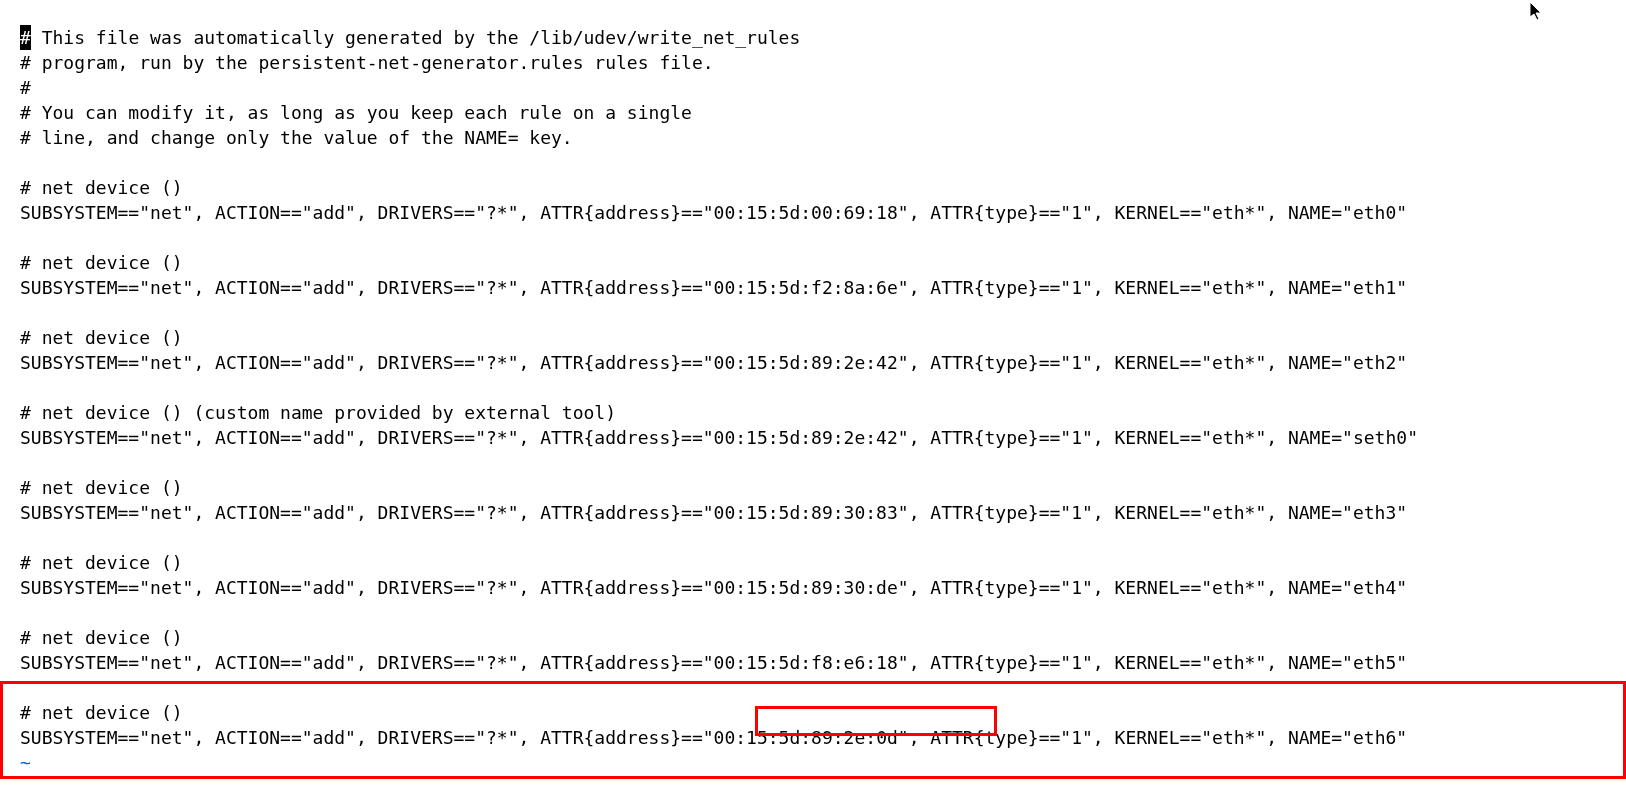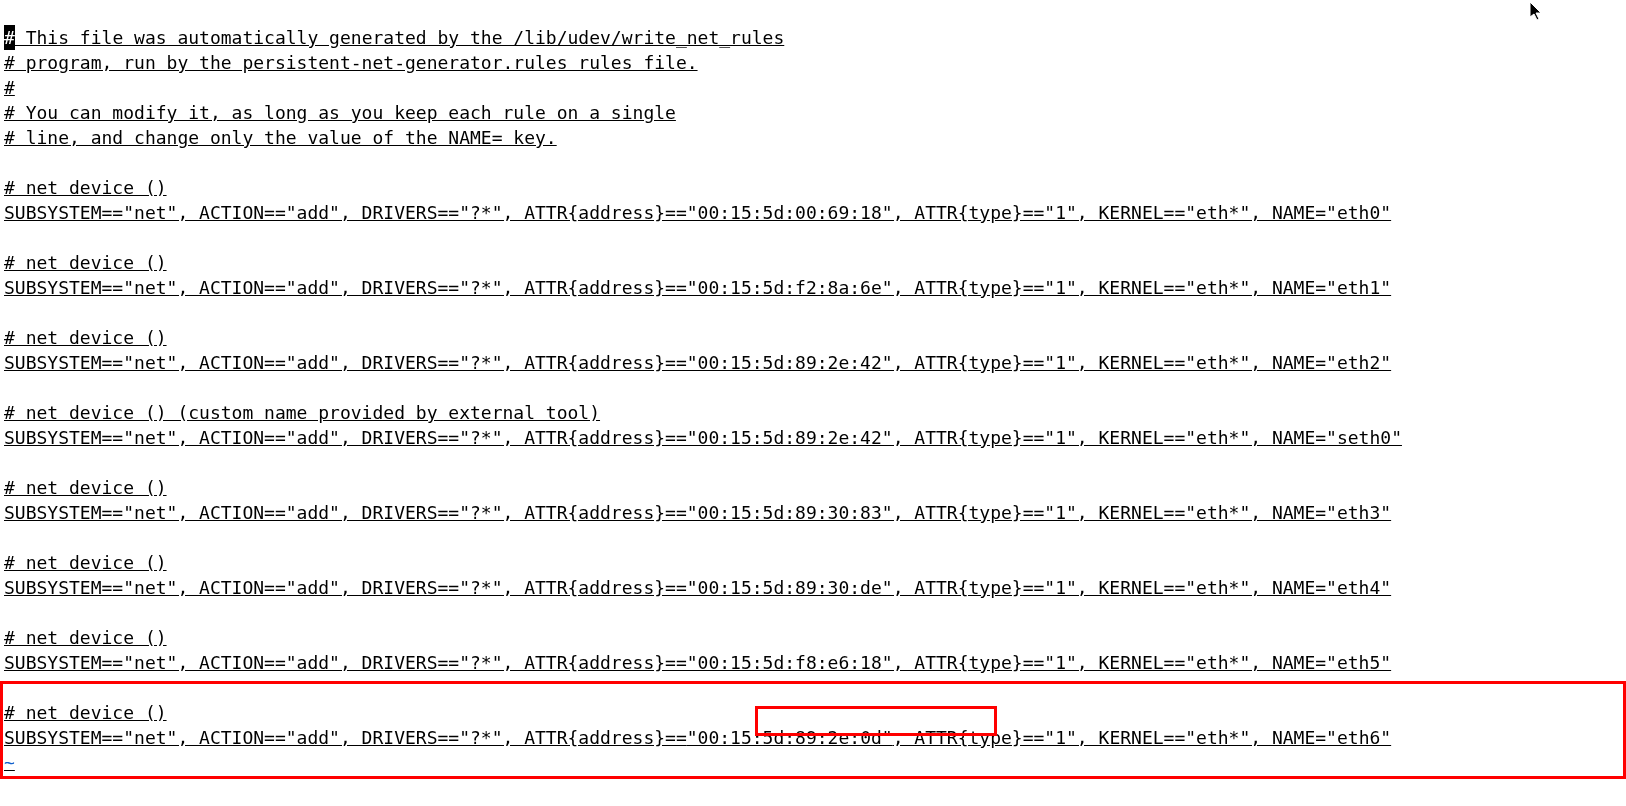--- a/index.html
+++ b/index.html
@@ -10,22 +10,21 @@
     font-size: 18px;
     line-height: 25px;
     color: #000000;
     width: 1626px;
     height: 806px;
     overflow: hidden;
   }
   .editor {
     position: relative;
     white-space: pre;
-    padding: 0 0 0 4px;
-    text-decoration: underline;
+    padding: 0 0 0 20px;
   }
   .cursor-cell {
     background: #000;
     color: #fff;
     display: inline-block;
   }
   .tilde {
     color: #1060cc;
   }
   

